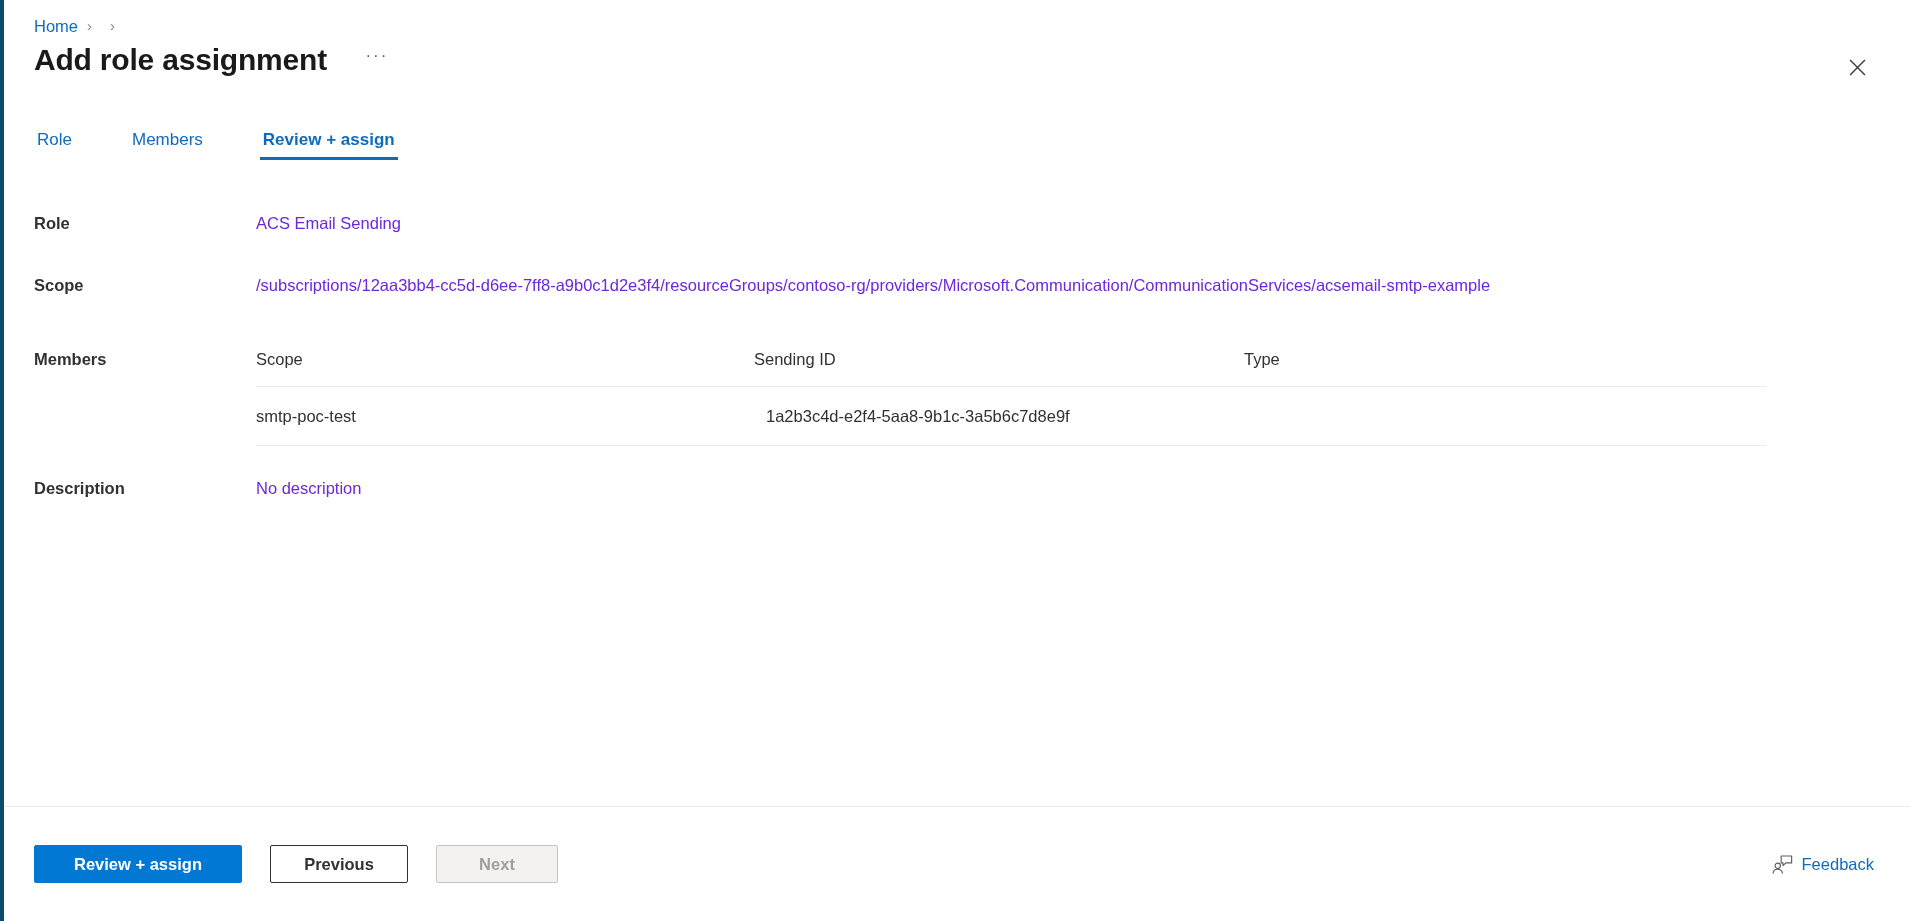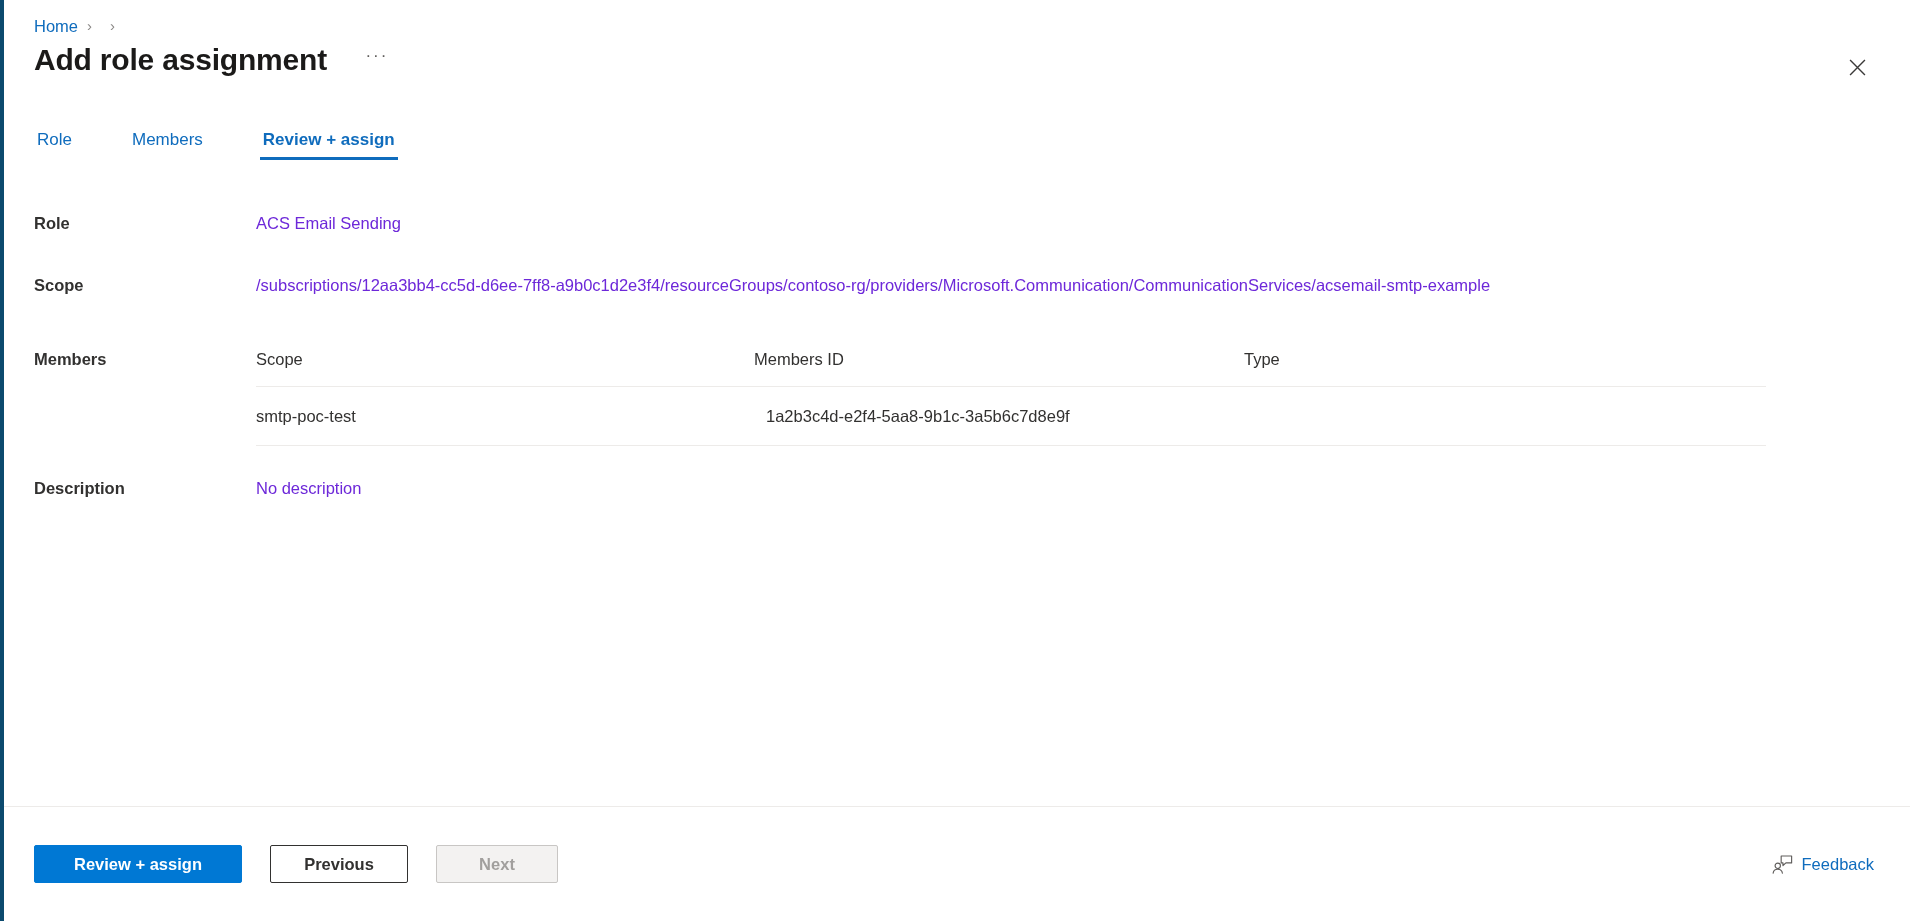--- a/index.html
+++ b/index.html
@@ -287,21 +287,21 @@
     <div class="field-row row-scope">
       <div class="field-label">Scope</div>
       <div class="field-value">/subscriptions/12aa3bb4-cc5d-d6ee-7ff8-a9b0c1d2e3f4/resourceGroups/contoso-rg/providers/Microsoft.Communication/CommunicationServices/acsemail-smtp-example</div>
     </div>
 
     <div class="field-row row-members">
       <div class="field-label">Members</div>
       <div class="members-table">
         <div class="mt-head">
           <div class="cell col-name">Scope</div>
-          <div class="cell col-objid">Members ID</div>
+          <div class="cell col-objid">Sending ID</div>
           <div class="cell col-type">Type</div>
         </div>
         <div class="mt-row">
           <div class="cell col-name">smtp-poc-test</div>
           <div class="cell col-objid">1a2b3c4d-e2f4-5aa8-9b1c-3a5b6c7d8e9f</div>
         </div>
       </div>
     </div>
 
     <div class="field-row row-description">

